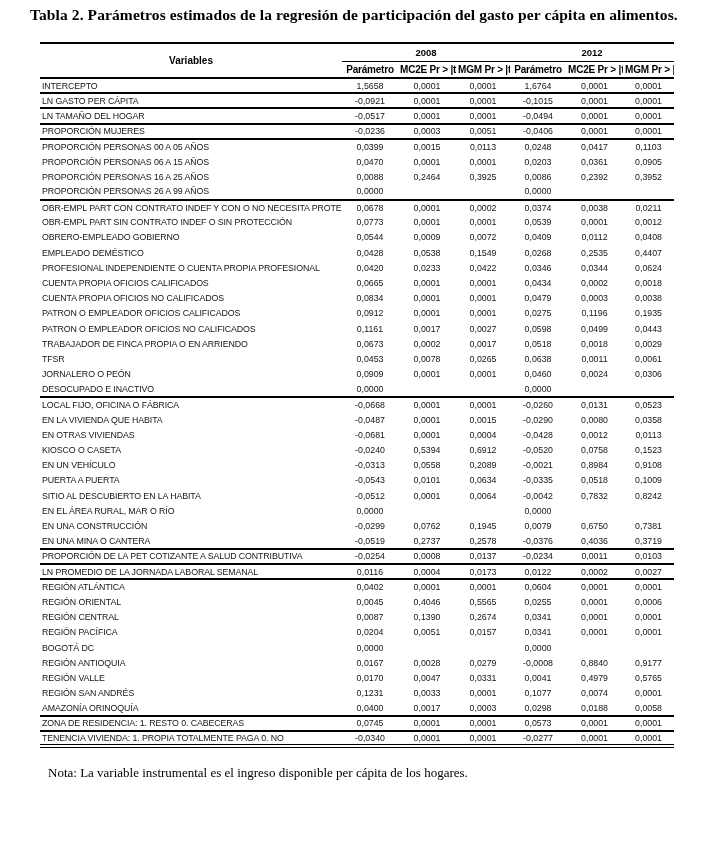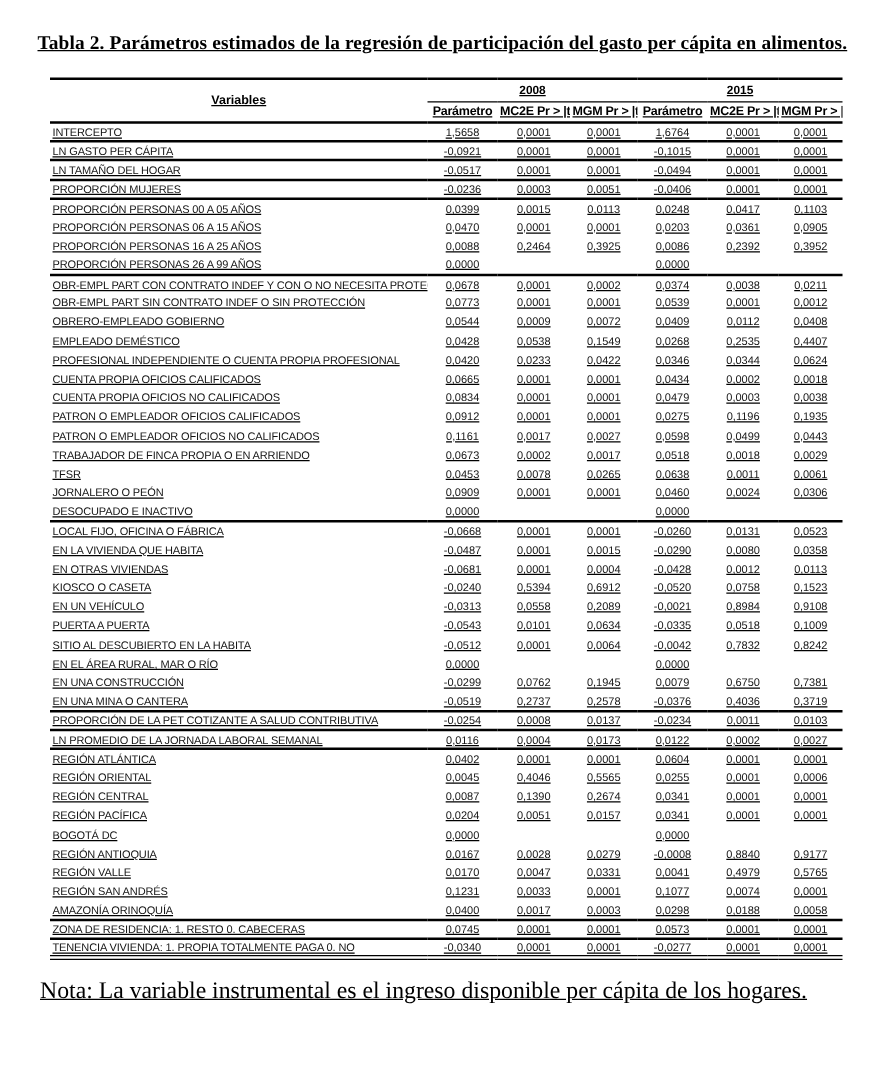--- a/index.html
+++ b/index.html
@@ -7,24 +7,23 @@
     padding: 0;
     background: #ffffff;
     width: 705px;
     height: 855px;
     overflow: hidden;
   }
   .page {
     box-sizing: border-box;
     width: 705px;
     height: 855px;
-    padding: 20px 28px 0 30px;
+    padding: 0 28px 0 30px;
     font-family: "Liberation Serif", serif;
     color: #000;
-    text-decoration: underline;
   }
   .title {
     font-family: "Liberation Serif", serif;
     font-size: 15.5px;
     font-weight: bold;
     line-height: 29px;
     width: 652px;
     letter-spacing: 0.1px;
     margin-bottom: 13px;
   }
@@ -75,22 +74,22 @@
     color: #141414;
   }
   tbody tr {
     height: 15.2px;
   }
   tbody tr.rule td {
     border-bottom: 2px solid #000;
   }
   .notes {
     margin-top: 14px;
-    margin-left: 2px;
-    font-size: 19px;
+    margin-left: 18px;
+    font-size: 13px;
     line-height: 22px;
   }
   .notes p { margin: 0; }
 </style>
 </head>
 <body>
 
 <div class="page">
 
   <div class="title">Tabla 2. Parámetros estimados de la regresión de participación del gasto per cápita en alimentos.</div>
@@ -102,21 +101,21 @@
       <col style="width:58px">
       <col style="width:54px">
       <col style="width:56px">
       <col style="width:57px">
       <col style="width:51px">
     </colgroup>
     <thead>
       <tr>
         <th class="vars" rowspan="2">Variables</th>
         <th class="year" colspan="3">2008</th>
-        <th class="year" colspan="3">2015</th>
+        <th class="year" colspan="3">2012</th>
       </tr>
       <tr>
         <th class="sub">Parámetro</th>
         <th class="sub">MC2E Pr &gt; |t|</th>
         <th class="sub">MGM Pr &gt; |t|</th>
         <th class="sub">Parámetro</th>
         <th class="sub">MC2E Pr &gt; |t|</th>
         <th class="sub">MGM Pr &gt; |t|</th>
       </tr>
     </thead>

